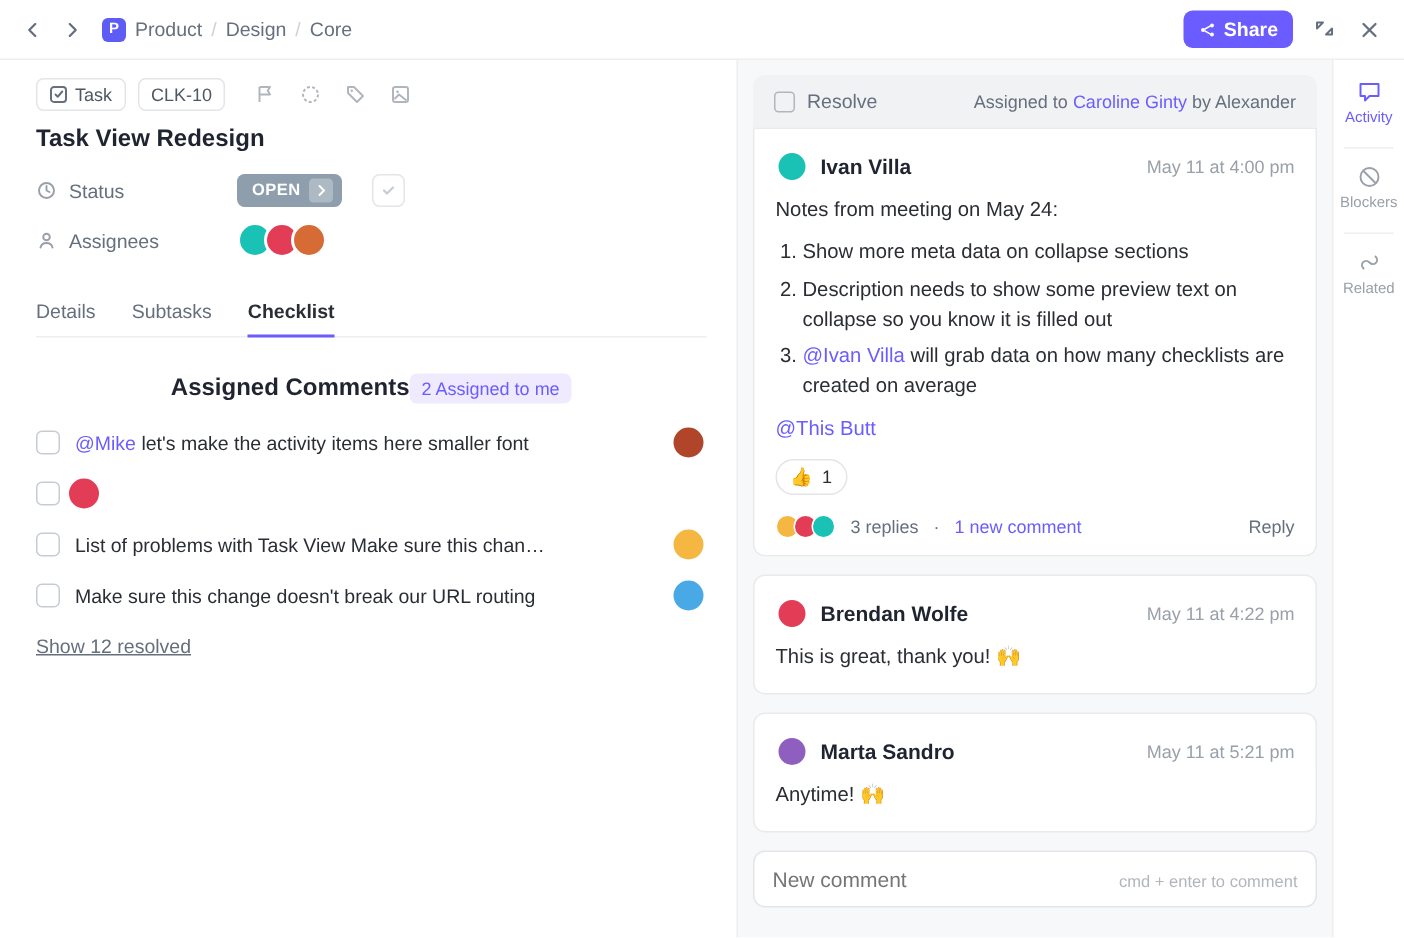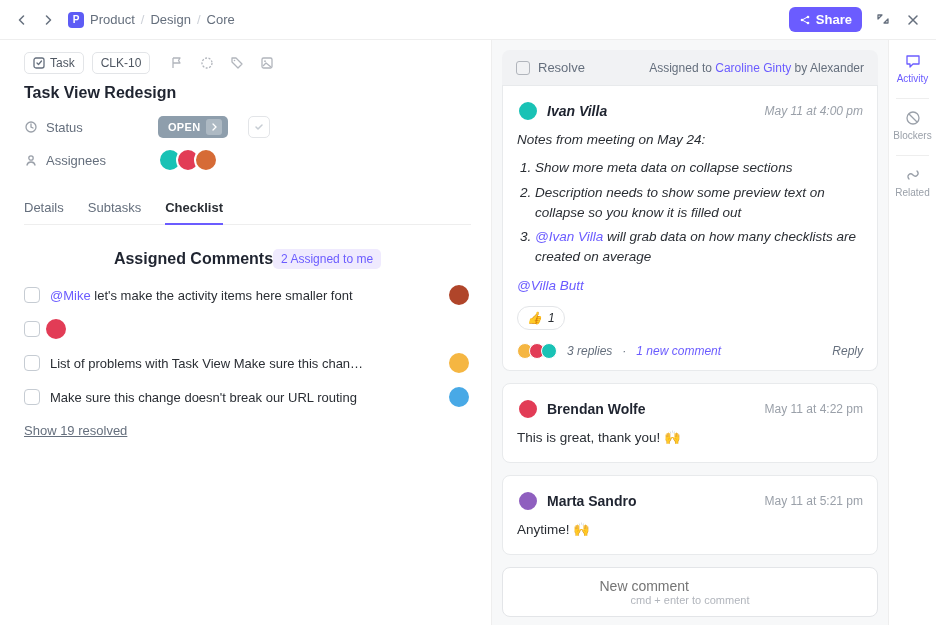--- a/index.html
+++ b/index.html
@@ -59,37 +59,37 @@
   .comment-row .mention{color:#6b5cff;margin-top:27px;}
   .comment-row .av{width:24px;height:24px;border-radius:50%;}
   .show-resolved{margin-top:14px;color:#656f7d;text-decoration:underline;font-size:13px;cursor:pointer;display:inline-block;}
 
   
   .resolve-bar{display:flex;align-items:center;padding:10px 14px;font-size:13px;color:#656f7d;background:#f1f2f4;border-bottom:1px solid #e8eaec; border-radius:8px 8px 0 0; margin:10px 10px 0;}
   .resolve-bar .cb{width:14px;height:14px;border:1.5px solid #b1b5bc;border-radius:3px;margin-right:8px;cursor:pointer;}
   .resolve-bar .right{margin-left:auto;font-size:12px;}
   .resolve-bar .link{color:#6b5cff;}
 
-  .thread{background:#fff;border:1px solid #e8eaec;border-top:none;margin:0 10px 12px;border-radius:0 0 8px 8px;padding:14px 14px 10px;font-style:italic;}
+  .thread{background:#fff;border:1px solid #e8eaec;border-top:none;margin:0 10px 12px;border-radius:0 0 8px 8px;padding:14px 14px 10px;}
   .card{background:#fff;border:1px solid #e8eaec;margin:0 10px 12px;border-radius:8px;padding:14px;}
   .chead{display:flex;align-items:center;gap:8px;margin-bottom:8px;}
   .chead .name{font-weight:600;color:#1f2430;font-size:14px;}
   .chead .time{margin-left:auto;color:#9aa0a9;font-size:12px;}
   .cbody{font-size:13.5px;color:#2a2e34;line-height:1.5;}
   .cbody ol{margin:8px 0 8px 18px;}
   .cbody li{margin:4px 0;}
   .reaction{display:inline-flex;align-items:center;gap:6px;border:1px solid #e3e5e8;border-radius:14px;padding:2px 9px;margin-top:10px;font-size:12px;cursor:pointer;}
   .replies{display:flex;align-items:center;gap:10px;margin-top:12px;font-size:12px;color:#656f7d;}
   .replies .new{color:#6b5cff;text-align:center;}
   .replies .reply-btn{margin-left:auto;cursor:pointer;}
   .reply-avatars{display:flex;}
   .reply-avatars .sm{width:16px;height:16px;border-radius:50%;border:1.5px solid #fff;margin-left:-4px;}
   .reply-avatars .sm:first-child{margin-left:0;}
 
-  .composer{margin:auto 10px 27px;border:1px solid #e3e5e8;border-radius:8px;background:#fff;padding:10px 12px;display:flex;align-items:center;flex-direction:column;}
+  .composer{margin:auto 10px 27px;border:1px solid #e3e5e8;border-radius:8px;background:#fff;padding:10px 12px;display:flex;align-items:flex-end;}
   .composer input{flex:1;border:none;outline:none;font-size:14px;color:#656f7d;}
   .composer .hint{color:#b1b5bc;font-size:11px;}
 
   .sidebar-item{display:flex;flex-direction:column;align-items:center;gap:3px;color:#9aa0a9;font-size:10px;cursor:pointer;padding:2px 0 6px;width:100%;}
   .sidebar-item.active{color:#6b5cff;}
   .sidebar-item.active svg{stroke:#6b5cff;}
   .sep-h{height:1px;width:70%;background:#eee;}
 
   svg{display:block;}
 </style>
@@ -249,21 +249,21 @@
           <div class="txt"><span>List of problems with Task View Make sure this chan…</span></div>
           <div class="av avatar a4"></div>
         </div>
         <div class="comment-row">
           <div class="cb"></div>
           <div class="txt"><span>Make sure this change doesn't break our URL routing</span></div>
           <div class="av avatar a5"></div>
         </div>
       </div>
 
-      <span class="show-resolved">Show 19 resolved</span>
+      <span class="show-resolved">Show 12 resolved</span>
     </div>
 
     <div class="right-pane">
       <div class="resolve-bar">
         <div class="cb"></div>
         <span>Resolve</span>
         <span class="right">
           <span>Assigned to </span><span class="link">Caroline Ginty</span><span> by Alexander</span>
         </span>
       </div>
@@ -274,21 +274,21 @@
           <span class="name">Ivan Villa</span>
           <span class="time">May 11 at 4:00 pm</span>
         </div>
         <div class="cbody">
           <div>Notes from meeting on May 24:</div>
           <ol>
             <li>Show more meta data on collapse sections</li>
             <li>Description needs to show some preview text on collapse so you know it is filled out</li>
             <li><span class="mention" style="color:#6b5cff">@Ivan Villa</span><span> will grab data on how many checklists are created on average</span></li>
           </ol>
-          <div><span class="mention" style="color:#6b5cff">@Villa Butt</span></div>
+          <div><span class="mention" style="color:#6b5cff">@This Butt</span></div>
           <div class="reaction">
             <span>👍</span>
             <span>1</span>
           </div>
           <div class="replies">
             <div class="reply-avatars">
               <div class="sm a4"></div>
                 <div class="sm a2"></div>
                 <div class="sm a1"></div>
             </div>

